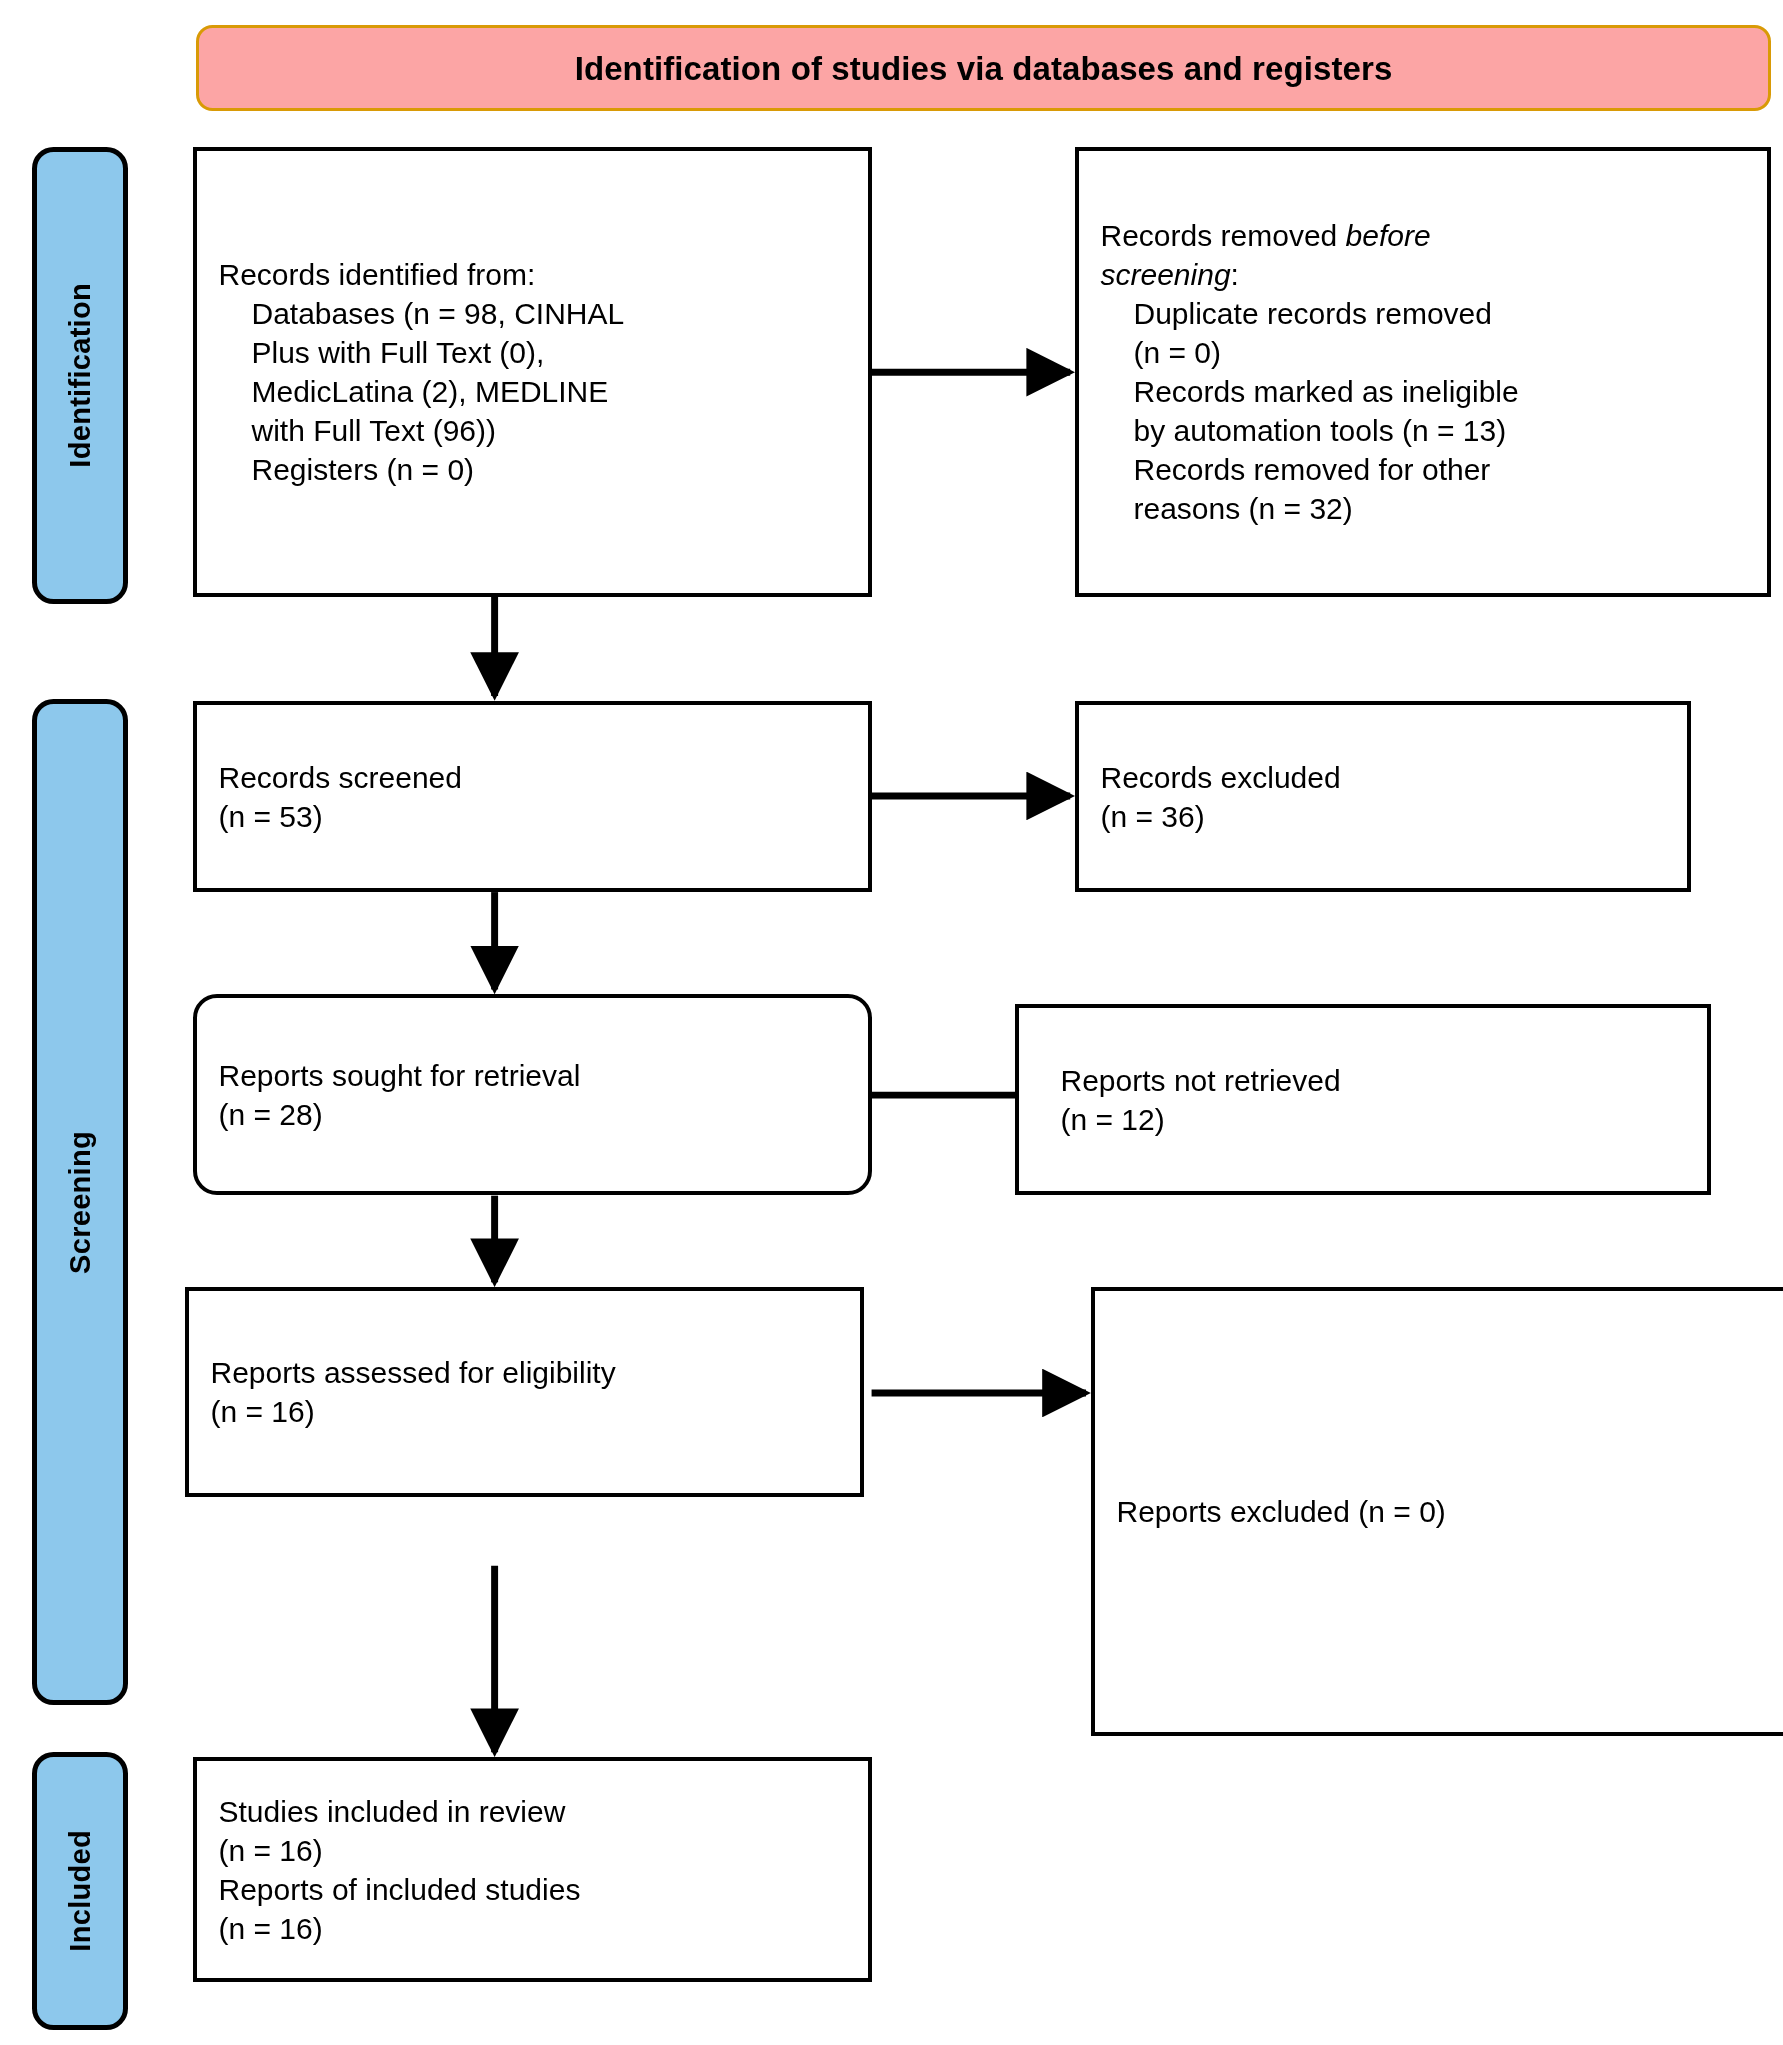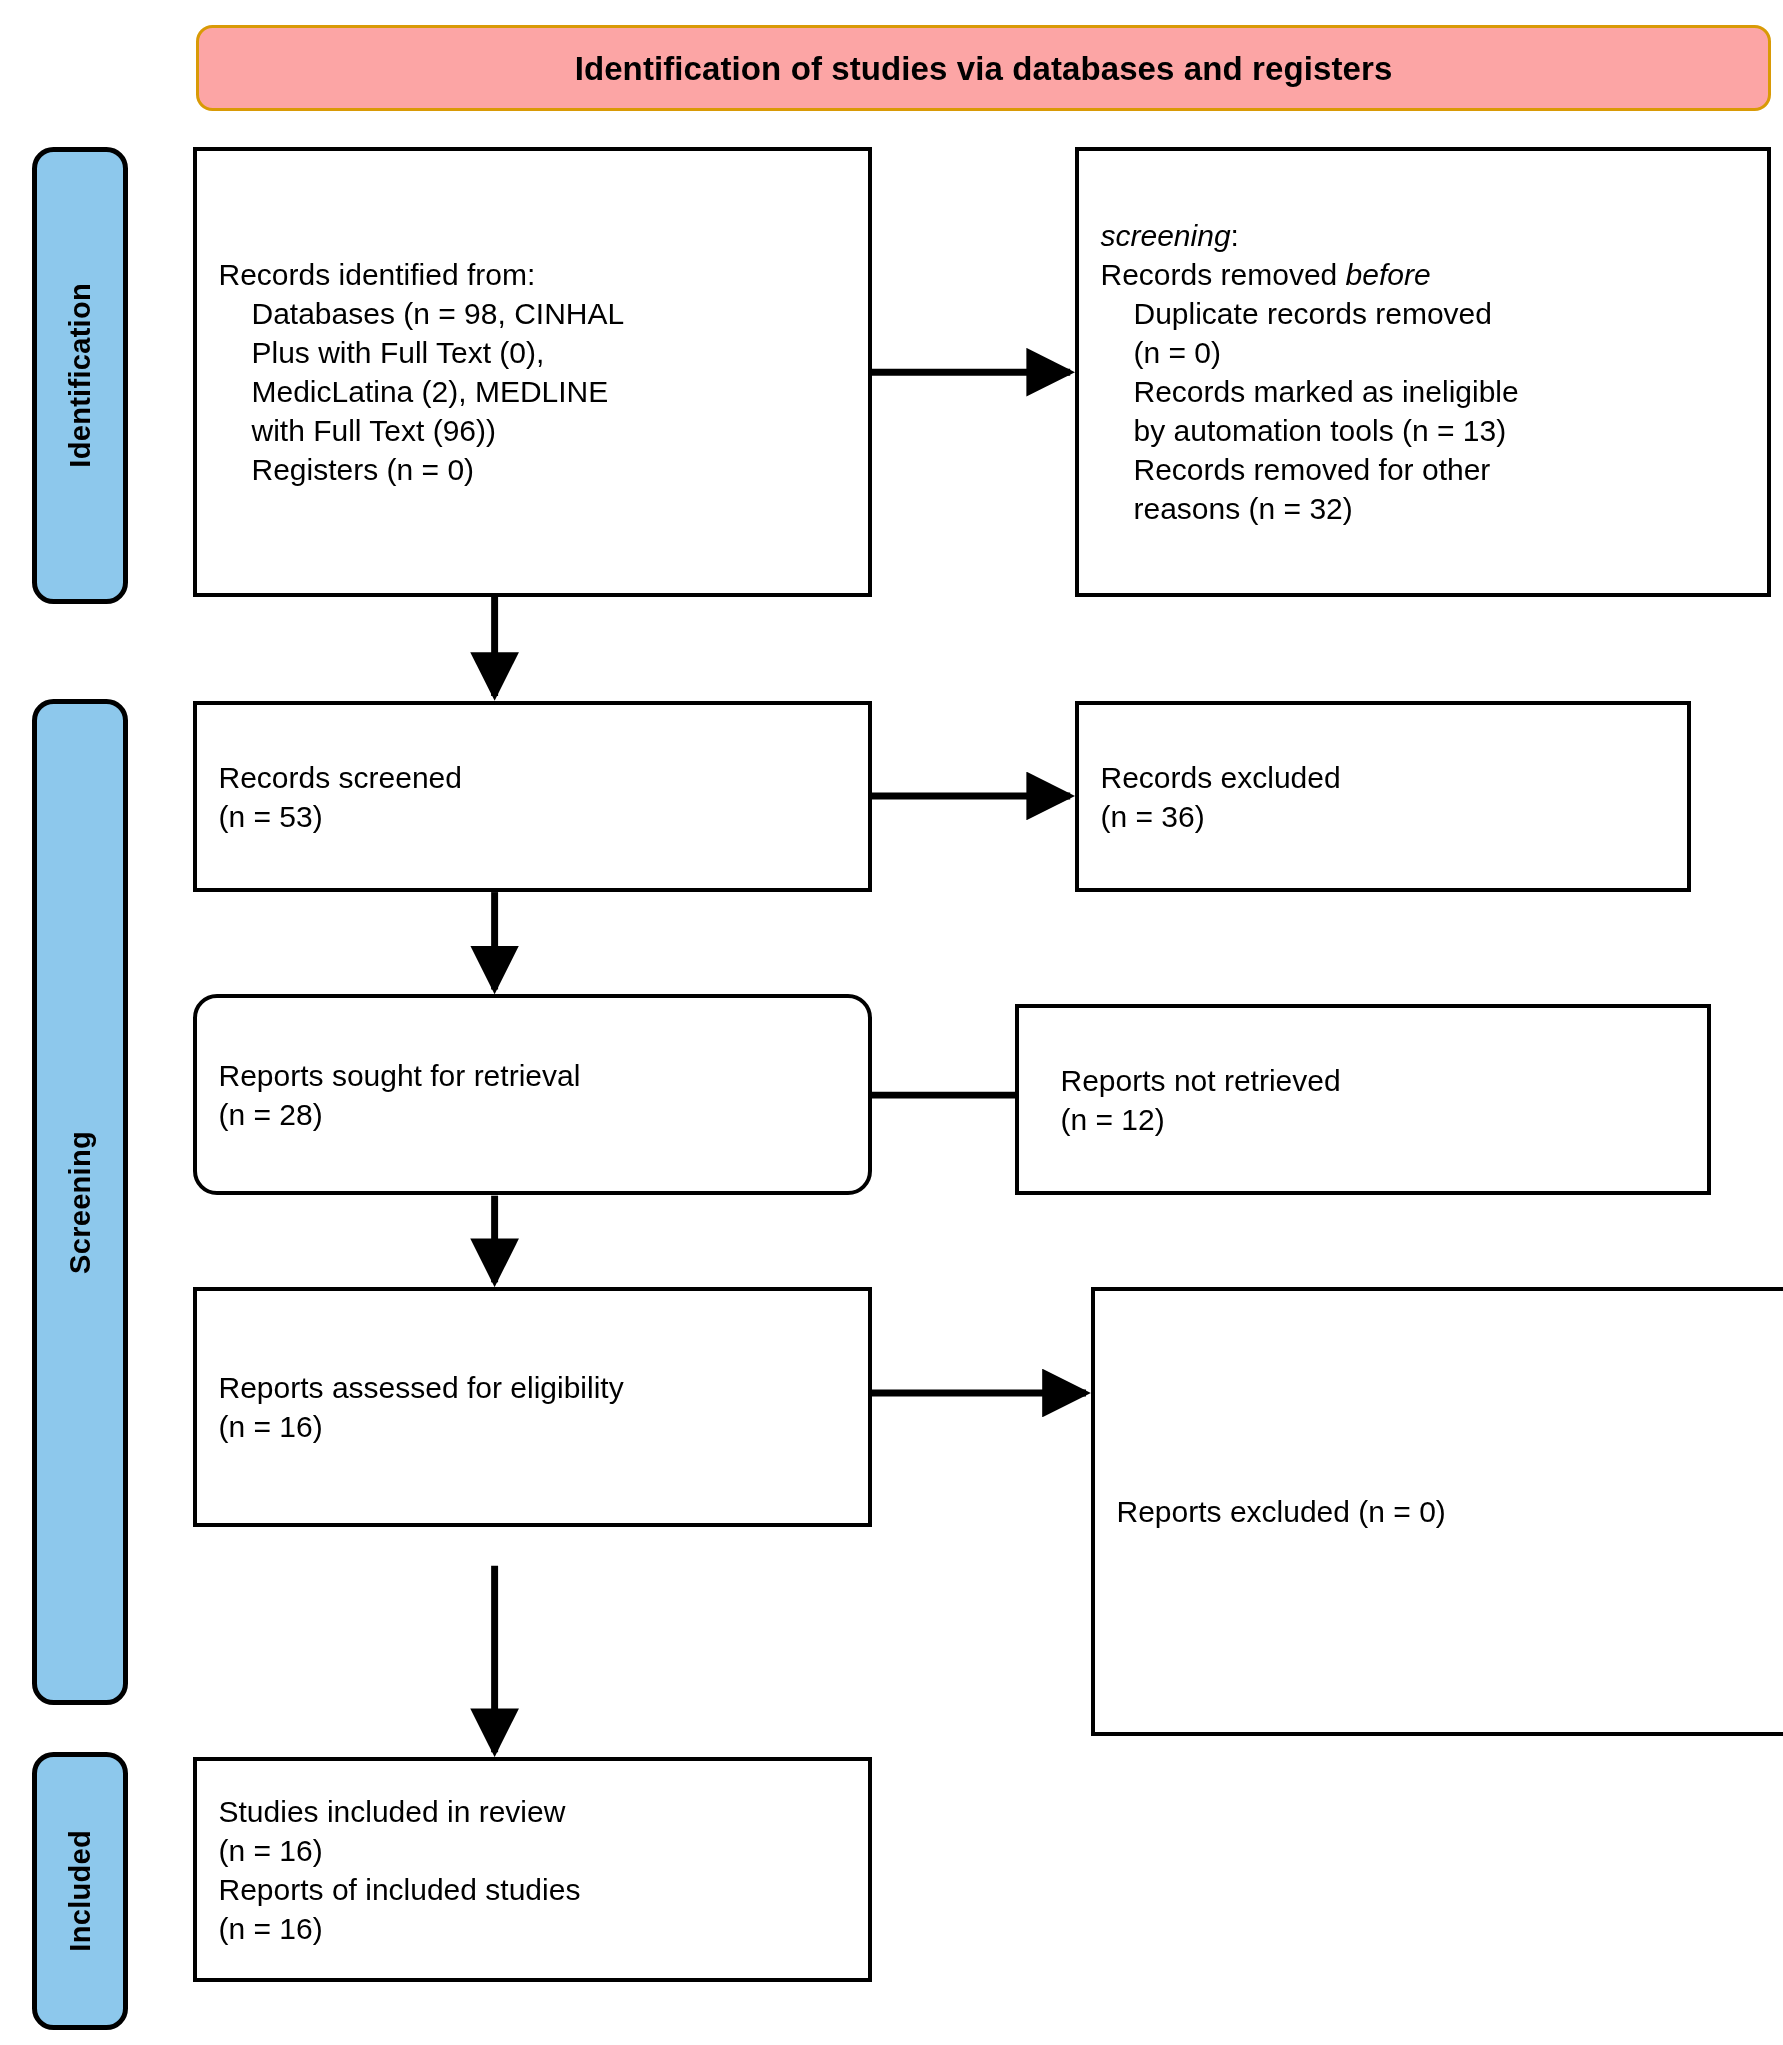--- a/index.html
+++ b/index.html
@@ -79,22 +79,22 @@
       <p class="indent">Databases (n = 98, CINHAL</p>
       <p class="indent">Plus with Full Text (0),</p>
       <p class="indent">MedicLatina (2), MEDLINE</p>
       <p class="indent">with Full Text (96))</p>
       <p class="indent">Registers (n = 0)</p>
     </div>
   </div>
 
   <div class="pbox" style="left:1075px;top:147px;width:696px;height:450px;">
     <div class="inner">
+      <p><span>Records removed </span><span class="ital">before</span></p>
       <p><span class="ital">screening</span><span>:</span></p>
-      <p><span>Records removed </span><span class="ital">before</span></p>
       <p class="indent">Duplicate records removed</p>
       <p class="indent">(n = 0)</p>
       <p class="indent">Records marked as ineligible</p>
       <p class="indent">by automation tools (n = 13)</p>
       <p class="indent">Records removed for other</p>
       <p class="indent">reasons (n = 32)</p>
     </div>
   </div>
 
   <div class="pbox" style="left:193px;top:701px;width:679px;height:191px;">
@@ -118,21 +118,21 @@
     </div>
   </div>
 
   <div class="pbox" style="left:1015px;top:1004px;width:696px;height:191px;padding-left:20px;">
     <div class="inner">
       <p>Reports not retrieved</p>
       <p>(n = 12)</p>
     </div>
   </div>
 
-  <div class="pbox" style="left:193px;top:1287px;width:679px;height:240px;">
+  <div class="pbox" style="left:185px;top:1287px;width:679px;height:210px;">
     <div class="inner">
       <p>Reports assessed for eligibility</p>
       <p>(n = 16)</p>
     </div>
   </div>
 
   <div class="pbox" style="left:1091px;top:1287px;width:728px;height:449px;">
     <div class="inner">
       <p>Reports excluded (n = 0)</p>
     </div>

